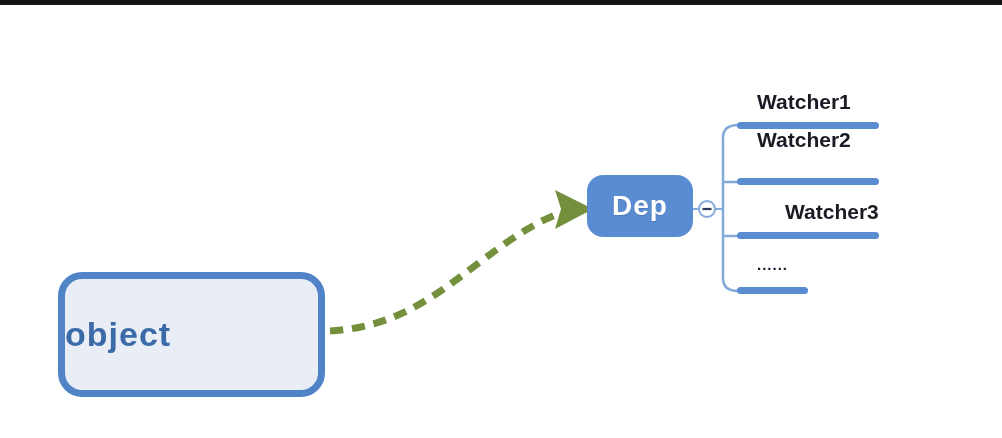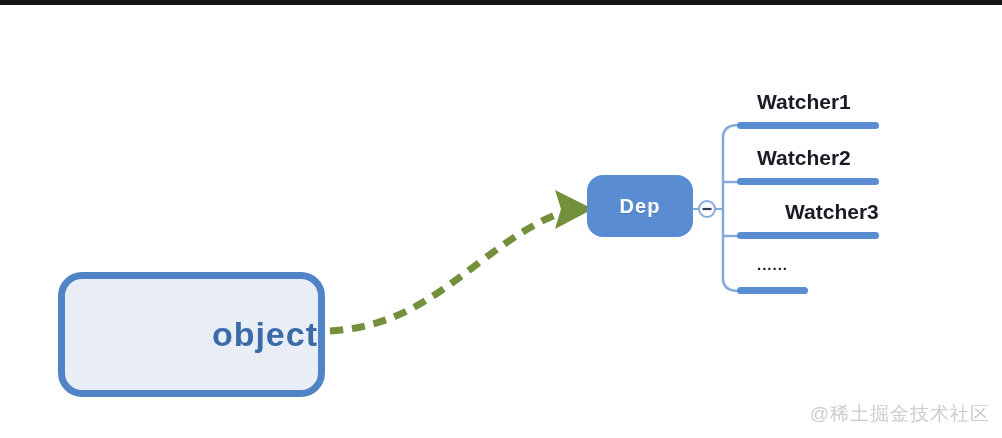--- a/index.html
+++ b/index.html
@@ -25,21 +25,21 @@
   .object-node {
     position: absolute;
     left: 58px; top: 272px;
     width: 267px; height: 125px;
     box-sizing: border-box;
     background: #e9edf5;
     border: 7px solid #5184c7;
     border-radius: 24px;
     display: flex;
     align-items: center;
-    justify-content: flex-end;
+    justify-content: flex-start;
   }
   .object-node .node-label {
     color: #3a6ba8;
     font-size: 34px;
     font-weight: bold;
     letter-spacing: 1px;
   }
   .dep-node {
     position: absolute;
     left: 587px; top: 175px;
@@ -47,35 +47,35 @@
     box-sizing: border-box;
     background: linear-gradient(180deg, #639аd8 0%, #5a8cd2 0%, #5486cd 100%);
     background-color: #5a8cd2;
     border-radius: 16px;
     display: flex;
     align-items: center;
     justify-content: center;
   }
   .dep-node .node-label {
     color: #ffffff;
-    font-size: 20px;
+    font-size: 28px;
     font-weight: bold;
     letter-spacing: 1px;
     text-shadow: 0 1px 1px rgba(60,90,140,0.35);
   }
   .watcher-label {
     position: absolute;
     left: 757px;
     color: #1b1b26;
     font-size: 21px;
     font-weight: bold;
     white-space: nowrap;
   }
   .watcher-label.w1 { top: 90px; }
-  .watcher-label.w2 { top: 146px; text-align: right; }
+  .watcher-label.w2 { top: 128px; text-align: right; }
   .watcher-label.w3 { top: 200px; margin-left: 28px; }
   .watcher-label.w4 {
     top: 256px;
     font-size: 15px;
     font-weight: 900;
     letter-spacing: 1px;
     color: #131b30;
   }
   .watermark {
     position: absolute;
@@ -122,15 +122,14 @@
 
   <div class="dep-node">
     <span class="node-label">Dep</span>
   </div>
 
   <div class="watcher-label w1">Watcher1</div>
   <div class="watcher-label w2">Watcher2</div>
   <div class="watcher-label w3">Watcher3</div>
   <div class="watcher-label w4">......</div>
 
-  <div class="watermark">@稀土掘金技术社区</div>
 
 </div>
 
 </body></html>

